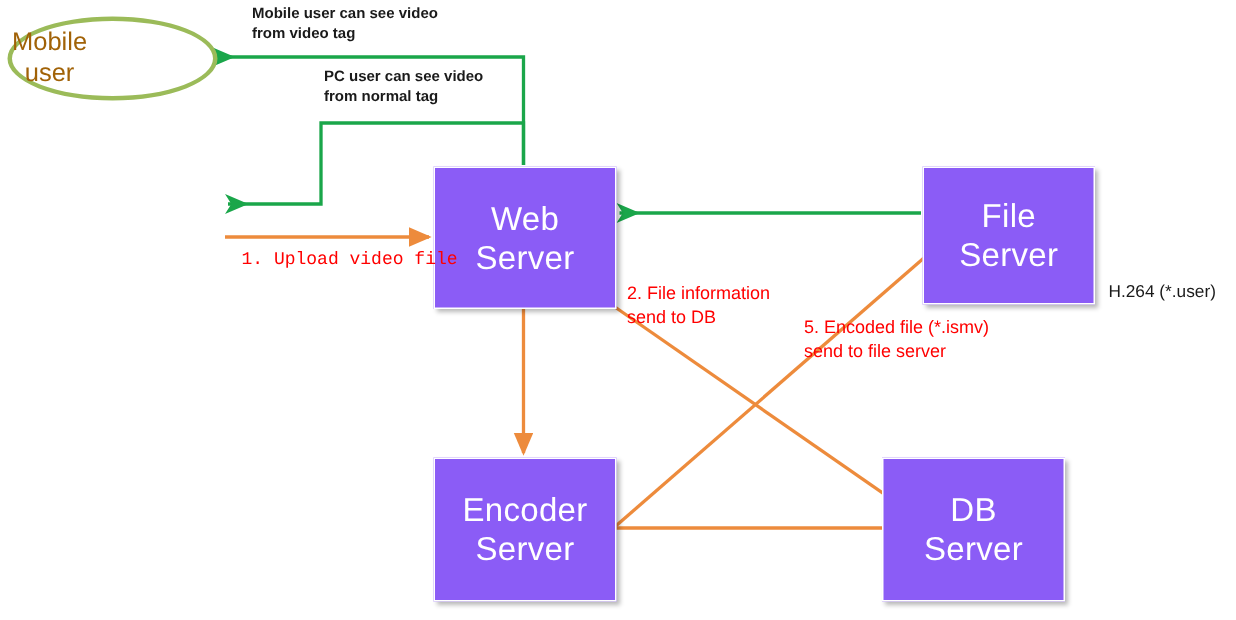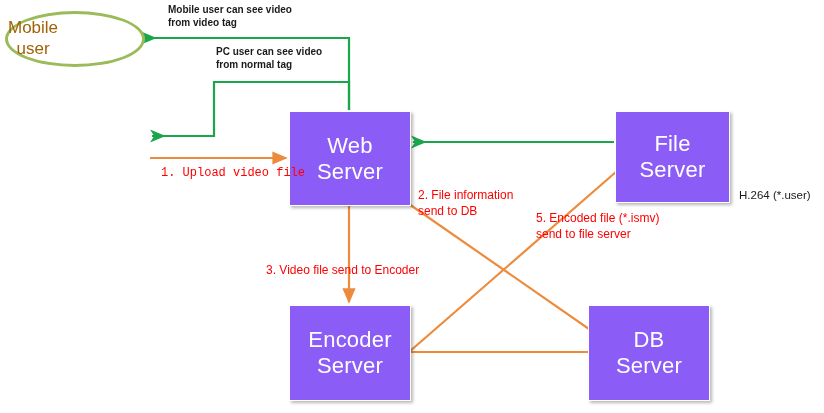--- a/index.html
+++ b/index.html
@@ -147,19 +147,18 @@
   <div class="label lbl-green-note" style="left:216px; top:45px;">PC user can see video
 from normal tag</div>
 
   <div class="label lbl-plain" style="left:739px; top:188px;">H.264 (*.user)</div>
 
   <div class="label lbl-step" style="left:161px; top:166px;font-family:Liberation Mono, monospace;">1. Upload video file</div>
 
   <div class="label lbl-step" style="left:418px; top:188px;">2. File information
     send to DB</div>
 
-  <div class="label lbl-step" style="left:266px; top:263px;">3. Video file send to Encoder</div>
 
 
   <div class="label lbl-step" style="left:524px; top:211px;margin-left:12px;">5. Encoded file (*.ismv)
     send to file server</div>
 
 </div>
 
 </body></html>

